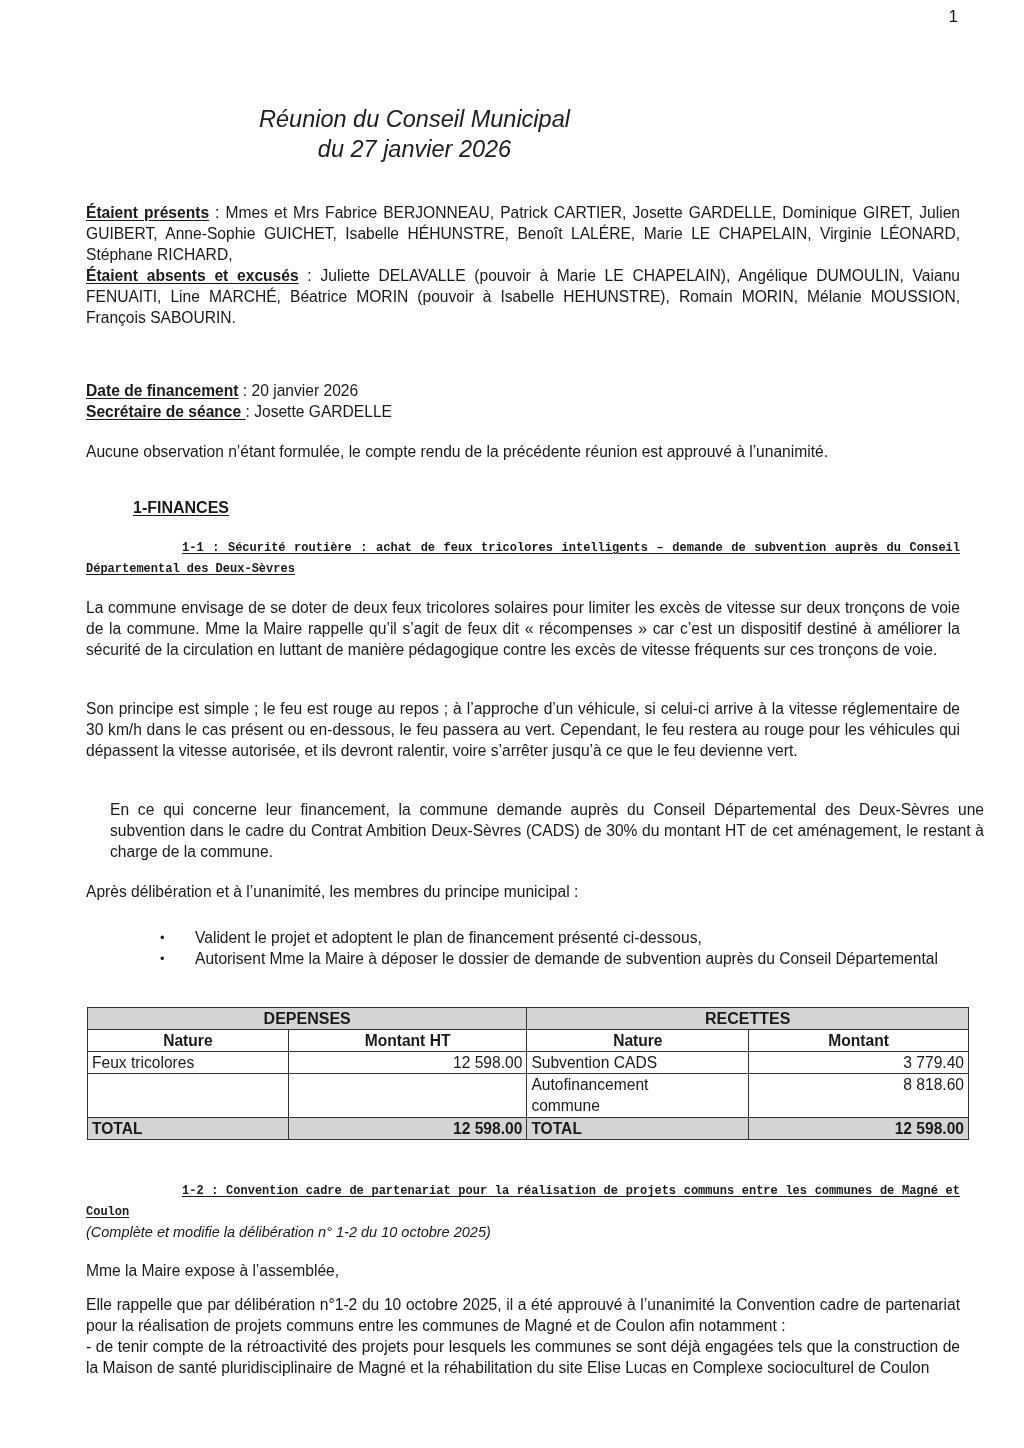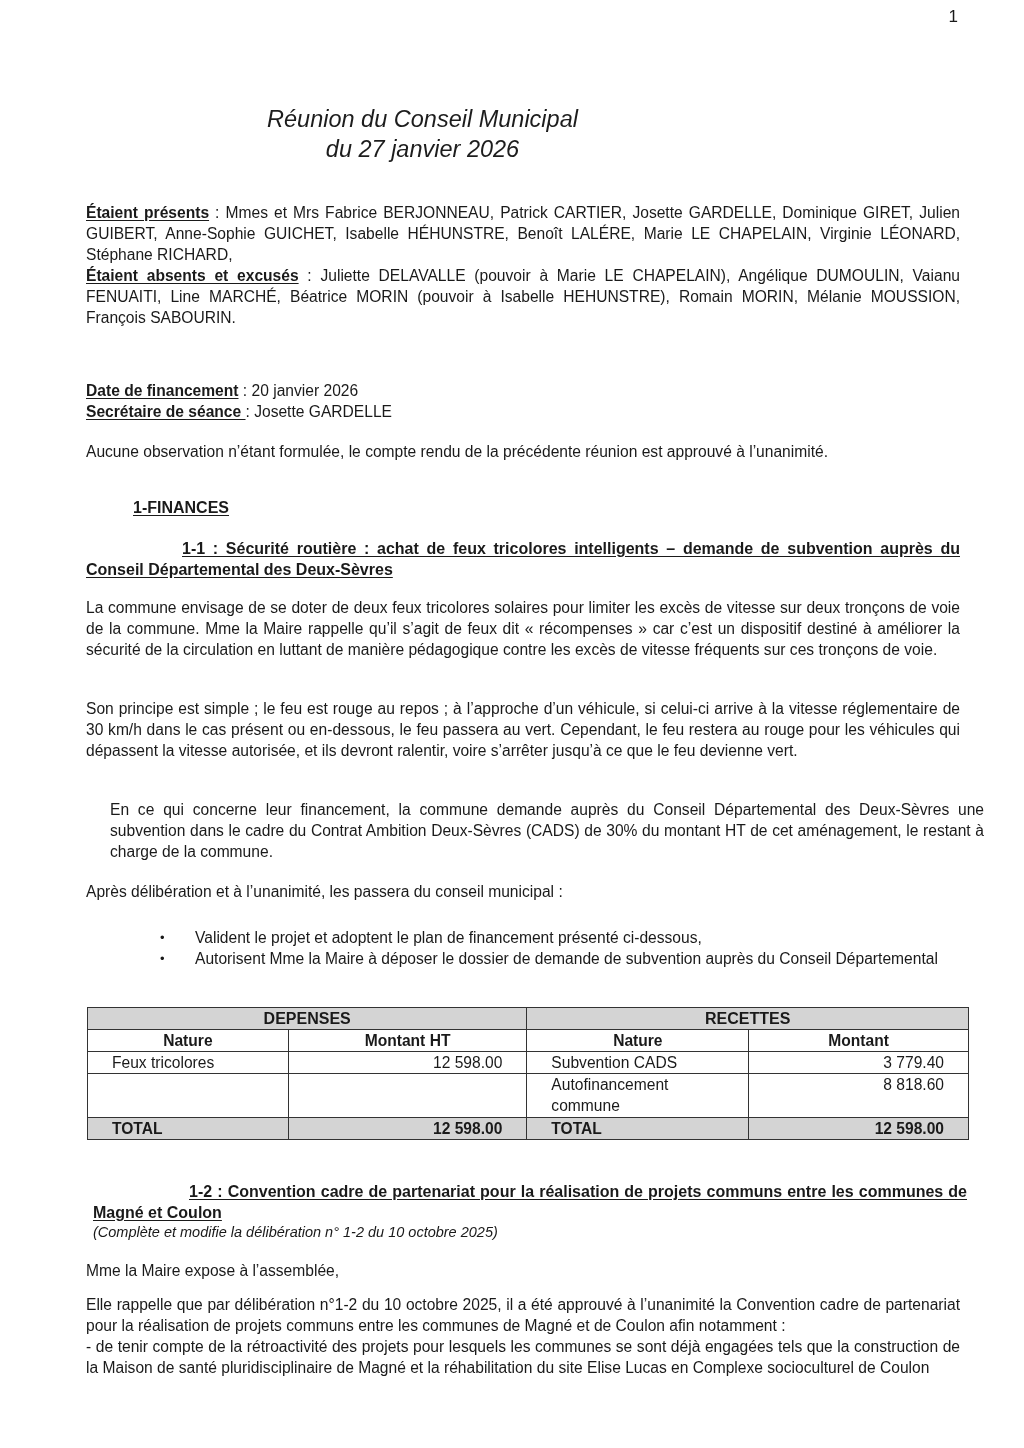--- a/index.html
+++ b/index.html
@@ -12,56 +12,56 @@
     line-height: 21px;
     overflow: hidden;
   }
   .page-number {
     position: absolute; top: 2px; right: 66px;
     font-size: 17px; line-height: 30px;
   }
   .title {
     position: absolute; top: 104px; left: 0; width: 829px;
     text-align: center; font-style: italic;
-    font-size: 23.5px; line-height: 30px; color: #1d1d1d; margin-left: 8px;
+    font-size: 23.5px; line-height: 30px; color: #1d1d1d;
   }
   .content {
     position: absolute; left: 86px; width: 874px;
   }
   p.j { text-align: justify; }
   .u { text-decoration: underline; text-underline-offset: 2px; }
   .b { font-weight: bold; }
   .heading-finances {
     position: absolute; left: 133px; top: 497px;
     font-weight: bold; text-decoration: underline; text-underline-offset: 2px;
     font-size: 16px;
   }
   .section-heading {
     font-weight: bold; text-decoration: underline; text-underline-offset: 2px;
     text-align: justify; text-align-last: left;
-    font-size: 16px; line-height: 21px;
+    font-size: 12px; line-height: 21px; font-family: Liberation Mono, monospace;
   }
   .section-heading .indent { display: inline-block; width: 96px; }
   ul.bullets {
     list-style: none;
     position: absolute; left: 158px; width: 802px; top: 927px;
   }
   ul.bullets li { position: relative; padding-left: 37px; text-align: justify; }
   ul.bullets li .dot {
     position: absolute; left: 2px; top: 0;
     font-size: 13px;
   }
   table.budget {
     position: absolute; left: 87px; top: 1007px; width: 882px;
     border-collapse: collapse;
     font-size: 15.6px; line-height: 21px;
   }
   table.budget td, table.budget th {
     border: 1.5px solid #333;
-    padding: 0 24px;
+    padding: 0 4px;
     vertical-align: top;
   }
   table.budget .group-head {
     background: #d4d4d4; font-weight: bold; text-align: center; height: 22px;
     font-size: 16px;
   }
   table.budget .col-head { font-weight: bold; text-align: center; height: 21px; }
   table.budget .num { text-align: right; }
   table.budget .total-row td {
     background: #d4d4d4; font-weight: bold; height: 22px;
@@ -102,21 +102,21 @@
 
 <div class="content" style="top:698px;">
   <p class="j">Son principe est simple ; le feu est rouge au repos ; à l’approche d’un véhicule, si celui-ci arrive à la vitesse réglementaire de 30 km/h dans le cas présent ou en-dessous, le feu passera au vert. Cependant, le feu restera au rouge pour les véhicules qui dépassent la vitesse autorisée, et ils devront ralentir, voire s’arrêter jusqu’à ce que le feu devienne vert.</p>
 </div>
 
 <div class="content" style="top:799px;margin-left:24px;">
   <p class="j">En ce qui concerne leur financement, la commune demande auprès du Conseil Départemental des Deux-Sèvres une subvention dans le cadre du Contrat Ambition Deux-Sèvres (CADS) de 30% du montant HT de cet aménagement, le restant à charge de la commune.</p>
 </div>
 
 <div class="content" style="top:881px;">
-  <p>Après délibération et à l’unanimité, les passera du conseil municipal :</p>
+  <p>Après délibération et à l’unanimité, les membres du principe municipal :</p>
 </div>
 
 <ul class="bullets">
   <li><span class="dot">•</span><span>Valident le projet et adoptent le plan de financement présenté ci-dessous,</span></li>
   <li><span class="dot">•</span><span>Autorisent Mme la Maire à déposer le dossier de demande de subvention auprès du Conseil Départemental</span></li>
 </ul>
 
 <table class="budget">
   <colgroup>
     <col style="width:201px">
@@ -149,21 +149,21 @@
   </tr>
   <tr class="total-row">
     <td>TOTAL</td>
     <td class="num">12 598.00</td>
     <td>TOTAL</td>
     <td class="num">12 598.00</td>
   </tr>
 </tbody>
   </table>
 
-<div class="content" style="top:1181px;margin-left:7px;">
+<div class="content" style="top:1181px;">
   <p class="section-heading"><span class="indent"></span><span>1-2 : Convention cadre de partenariat pour la réalisation de projets communs entre les communes de Magné et Coulon</span></p>
   <p class="sub-note">(Complète et modifie la délibération n° 1-2 du 10 octobre 2025)</p>
 </div>
 
 <div class="content" style="top:1260px;">
   <p>Mme la Maire expose à l’assemblée,</p>
 </div>
 
 <div class="content" style="top:1294px;">
   <p class="j">Elle rappelle que par délibération n°1-2 du 10 octobre 2025, il a été approuvé à l’unanimité la Convention cadre de partenariat pour la réalisation de projets communs entre les communes de Magné et de Coulon afin notamment :</p>

